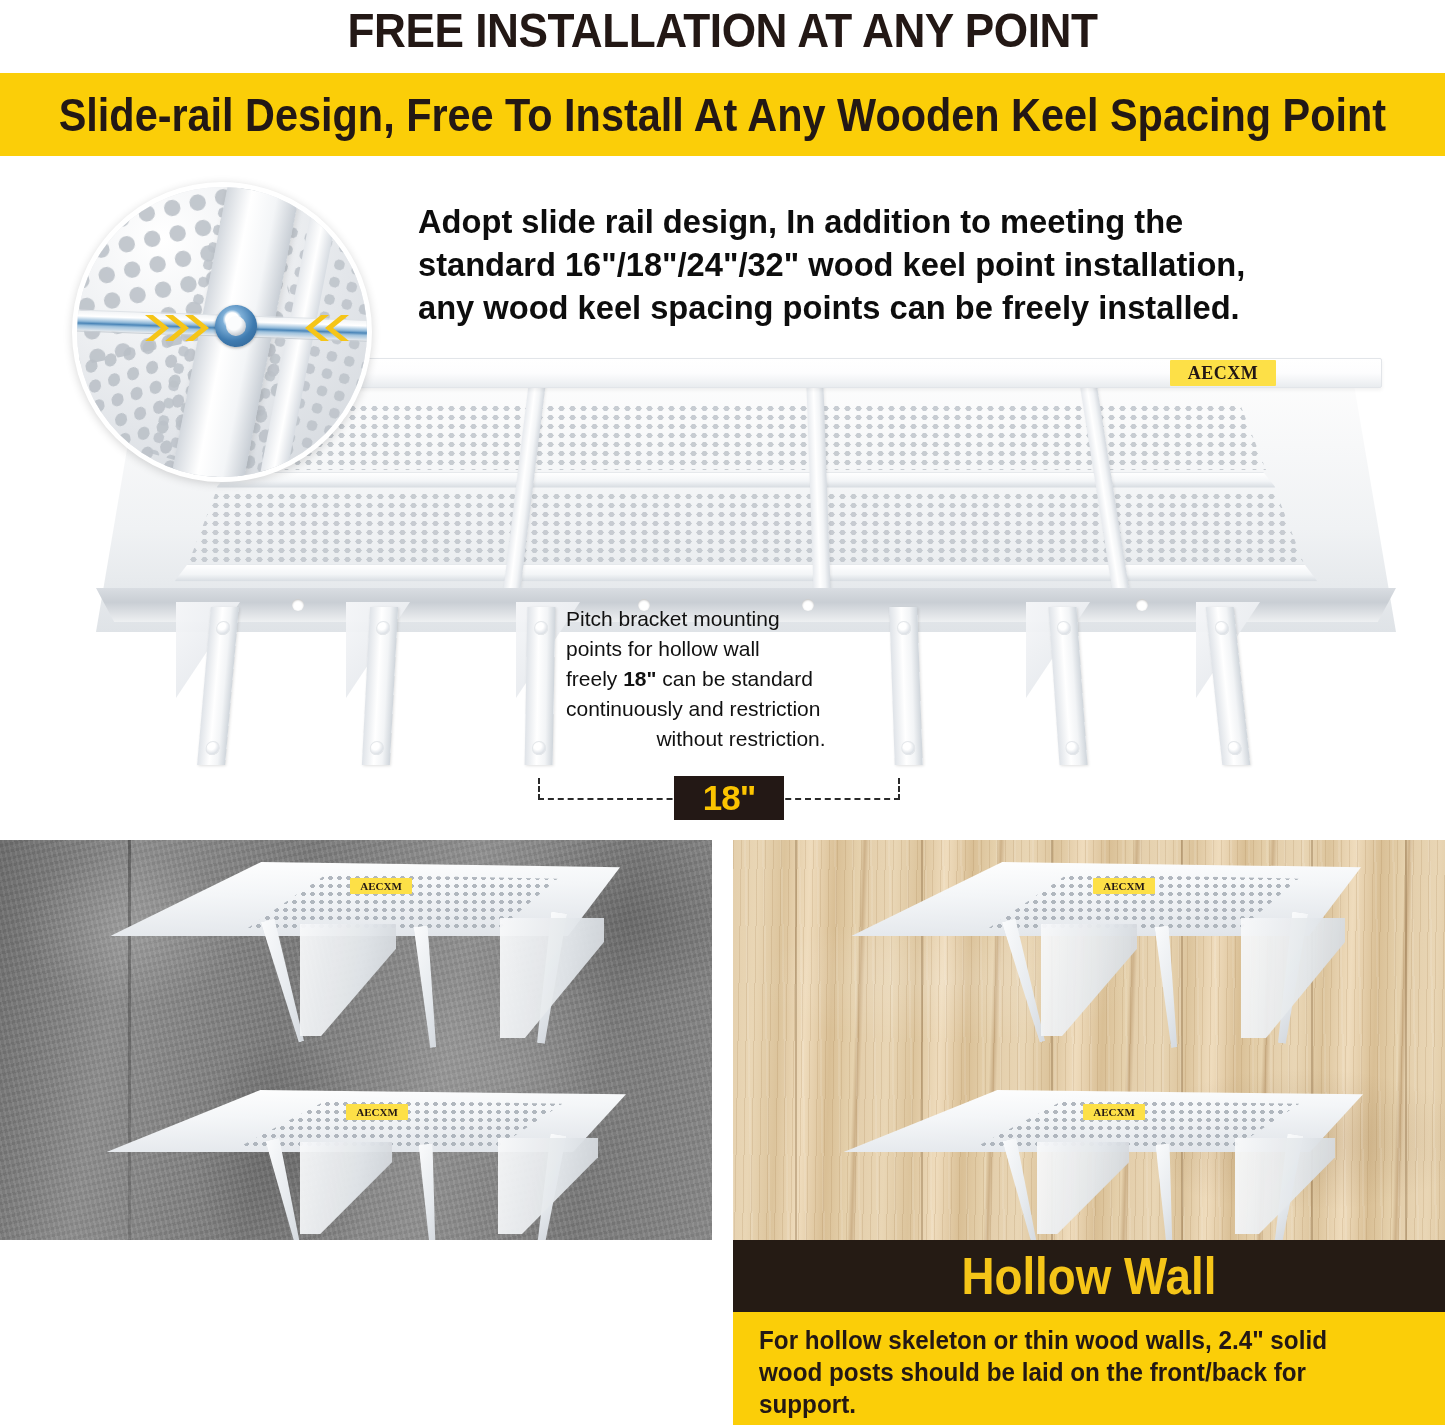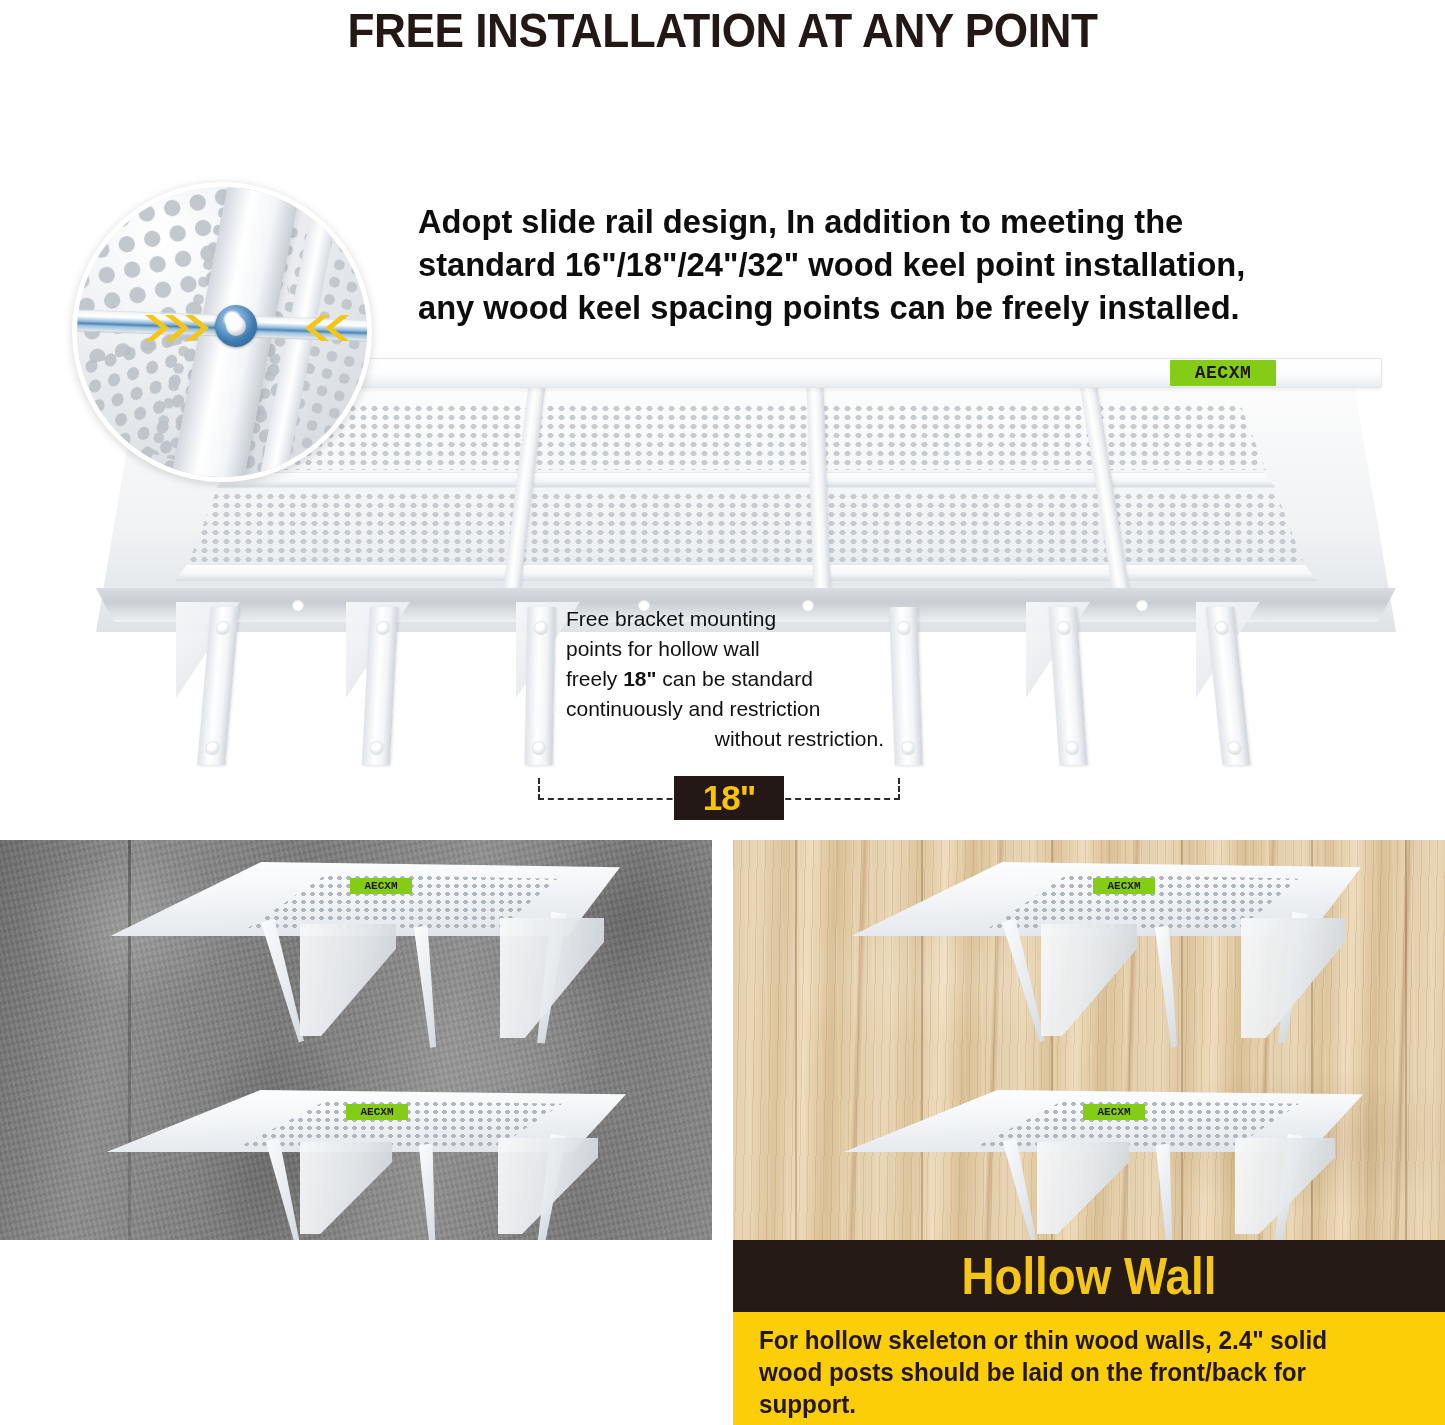--- a/index.html
+++ b/index.html
@@ -150,24 +150,24 @@
   }
   .p-toprail {
     position: absolute; left: 18px; top: 6px; width: 1268px; height: 30px;
     background: linear-gradient(180deg,#ffffff 0%, #fdfdfe 50%, #e9ecef 100%);
     border: 1px solid #e2e5e9;
     border-radius: 2px;
     box-shadow: 0 2px 4px rgba(0,0,0,.06);
   }
   .aecxm-badge {
     position: absolute;
-    background: #84cc16;
+    background: #fde047;
     color: #231815;
     font-weight: bold;
-    font-family: Liberation Mono, monospace;
+    font-family: Liberation Serif, serif;
     display: flex; align-items: center; justify-content: center;
     letter-spacing: .5px;
     border-radius: 1px;
   }
   .badge-main {
     left: 1074px; top: 8px; width: 106px; height: 26px;
     font-size: 18px;
     z-index: 6;
   }
   .p-deck {
@@ -245,21 +245,21 @@
     position: absolute;
     left: 566px; top: 604px; width: 318px;
     font-family: "Liberation Sans", sans-serif;
     font-size: 21px;
     line-height: 30px;
     color: #111;
     text-align: justify;
     z-index: 9;
   }
   .pitch-note b { font-weight: bold; }
-  .pitch-note .last { text-align: right; margin-left: 32px; }
+  .pitch-note .last { text-align: center; margin-left: 32px; }
 
   
   .dimline { position: absolute; left: 530px; top: 776px; width: 378px; height: 42px; z-index: 9; }
   .dim-rule {
     position: absolute; left: 8px; top: 22px; width: 362px; height: 0;
     border-top: 2px dashed #2a2a2a;
   }
   .dim-tick {
     position: absolute; top: 2px; width: 0; height: 22px;
     border-left: 2px dashed #2a2a2a;
@@ -392,20 +392,23 @@
   }
   .cap-block .ct .last { text-align: left; }
 </style>
 </head>
 <body>
 
 <div id="page">
 
   <div class="hero-title">FREE INSTALLATION AT ANY POINT</div>
 
+  <div class="yellow-banner">
+    <div class="btext">Slide-rail Design, Free To Install At Any Wooden Keel Spacing Point</div>
+  </div>
 
   <div class="desc-para">
     <span>Adopt slide rail design, In addition to meeting the</span>
     <span>standard 16"/18"/24"/32" wood keel point installation,</span>
     <span>any wood keel spacing points can be freely installed.</span>
   </div>
 
   <div class="magnifier">
     <div class="mag-inner">
       <div class="mag-plate"></div>
@@ -462,21 +465,21 @@
 
     <div class="bracket" style="left:108px;  transform: skewX(-5deg);"></div>
     <div class="bracket" style="left:270px;  transform: skewX(-3deg);"></div>
     <div class="bracket" style="left:430px;  transform: skewX(-1deg);"></div>
     <div class="bracket" style="left:796px;  transform: skewX(2deg);"></div>
     <div class="bracket" style="left:958px;  transform: skewX(4deg);"></div>
     <div class="bracket" style="left:1118px; transform: skewX(6deg);"></div>
   </div>
 
   <div class="pitch-note">
-    <div>Free bracket mounting</div>
+    <div>Pitch bracket mounting</div>
     <div>points for hollow wall</div>
     <div><span>freely </span><b>18"</b><span> can be standard</span></div>
     <div>continuously and restriction</div>
     <div class="last">without restriction.</div>
   </div>
 
   <div class="dimline">
     <div class="dim-rule"></div>
     <div class="dim-tick l"></div>
     <div class="dim-tick r"></div>

